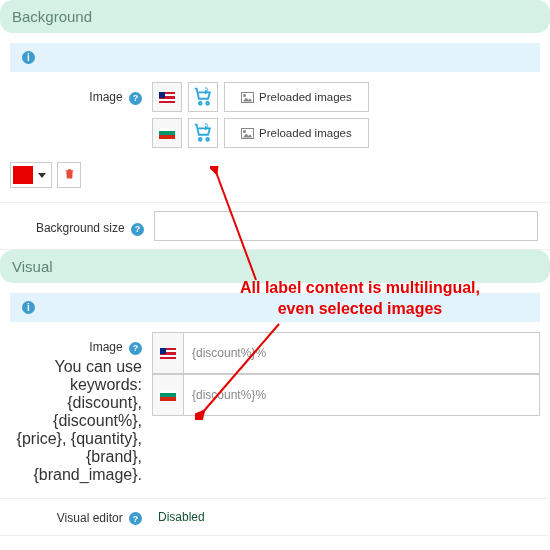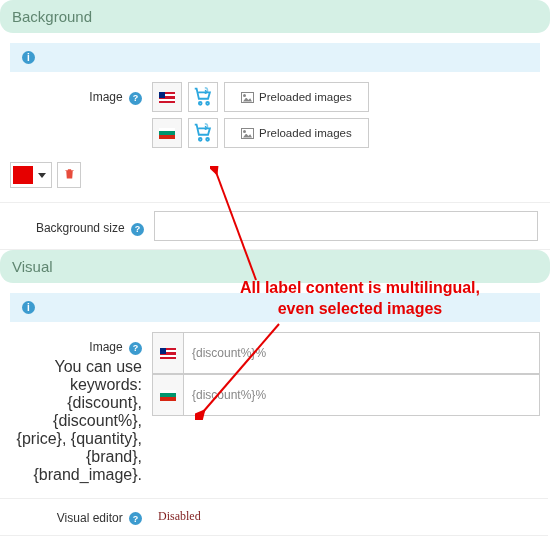--- a/index.html
+++ b/index.html
@@ -39,21 +39,21 @@
   .bgsize-row { border-top: 1px solid #eee; border-bottom: 1px solid #eee; margin: 14px 0 0 0; padding: 8px 12px; display: flex; align-items: center; }
   .bgsize-row .form-label { padding-top: 5px; }
   .keywords { font-size: 16px; color: #333; margin-top: 3px; }
   .text-lang-row { display: flex; align-items: stretch; margin-bottom: 0; }
   .text-lang-row .flag-box { width: 32px; height: 42px; border-radius: 0; }
   .text-input { flex: 1; height: 42px; border: 1px solid #ccc; border-left: none; padding: 4px 8px; color: #888; font-size: 12px; }
   .annotation { position: absolute; color: #e60000; font-weight: bold; font-size: 16px; text-align: center; line-height: 1.3; pointer-events: none; width: 340px; }
   .arrow-svg { position: absolute; pointer-events: none; }
   .sep-row { border-top: 1px solid #eee; border-bottom: 1px solid #eee; margin: 14px 2px 0 0; padding: 10px 10px; display: flex; align-items: center; }
   .sep-row .form-label { padding-top: 2px; }
-  .disabled-val { color: #7f1d1d; padding-left: 6px; font-family: Liberation Serif, serif; }
+  .disabled-val { color: #14532d; padding-left: 6px; }
 </style>
 </head>
 <body>
 
 <div class="section-header">Background</div>
 
 <div class="info-banner">
   <span class="info-icon">i</span>
 </div>
 

